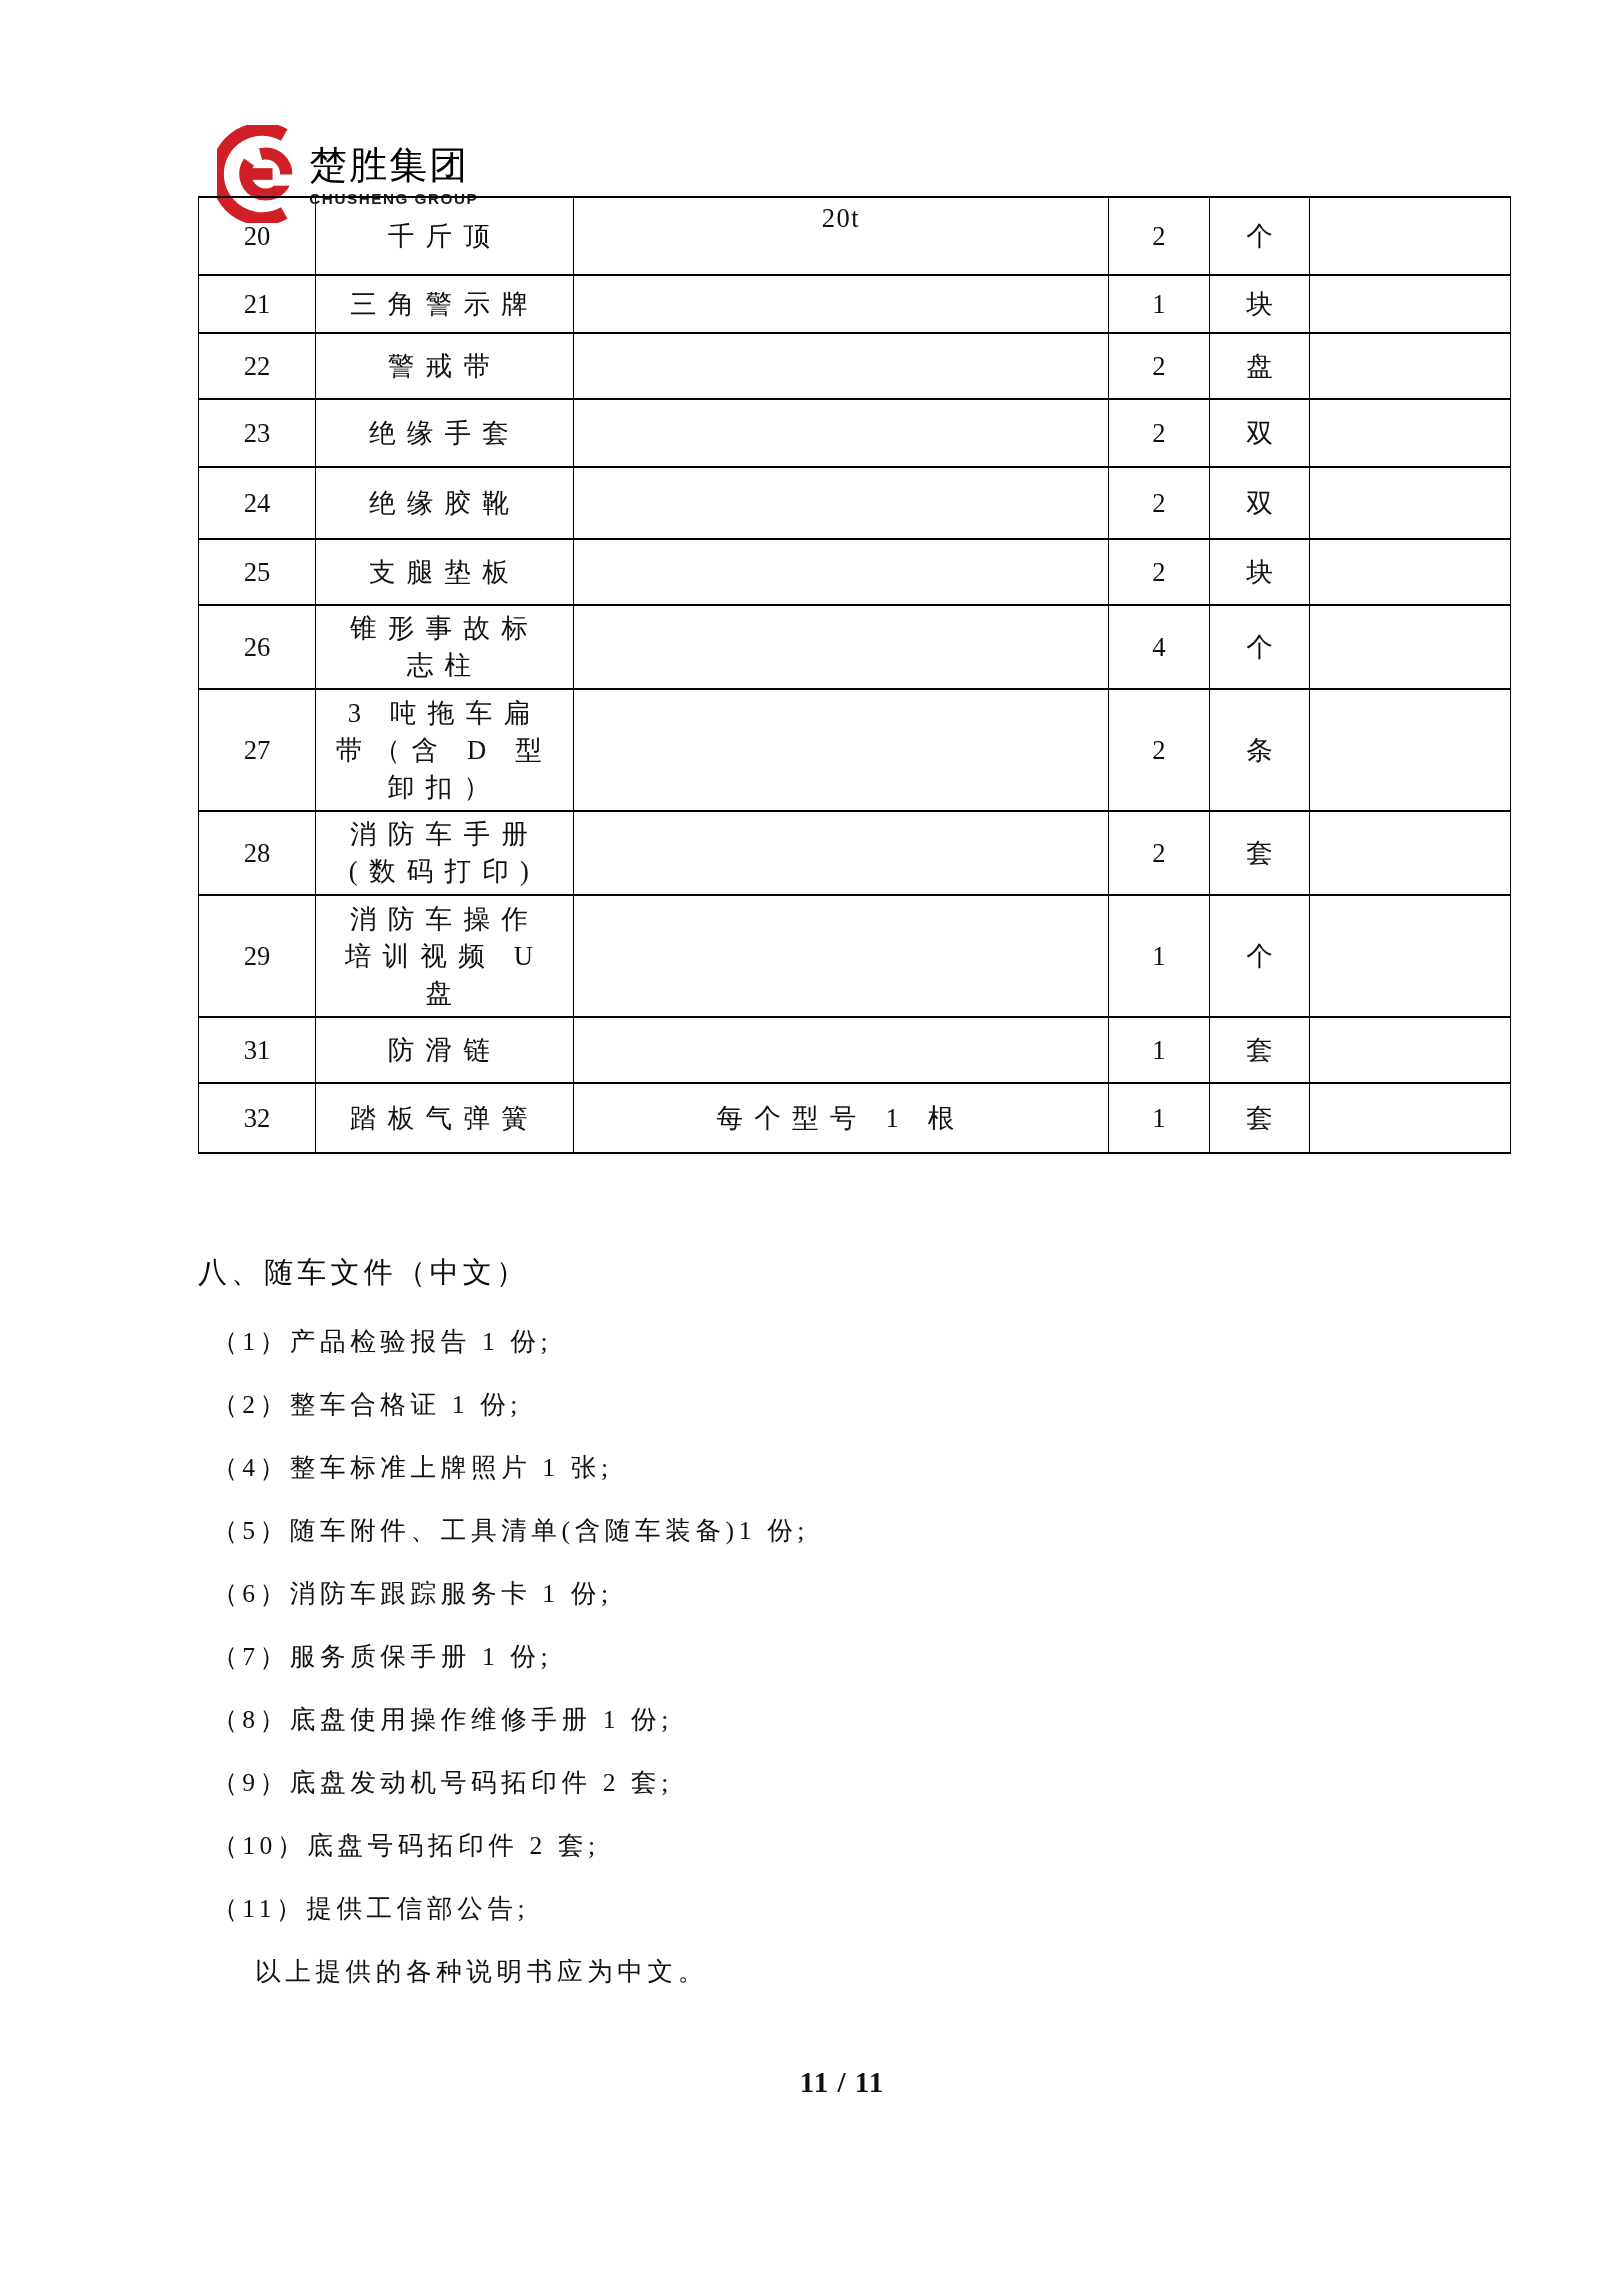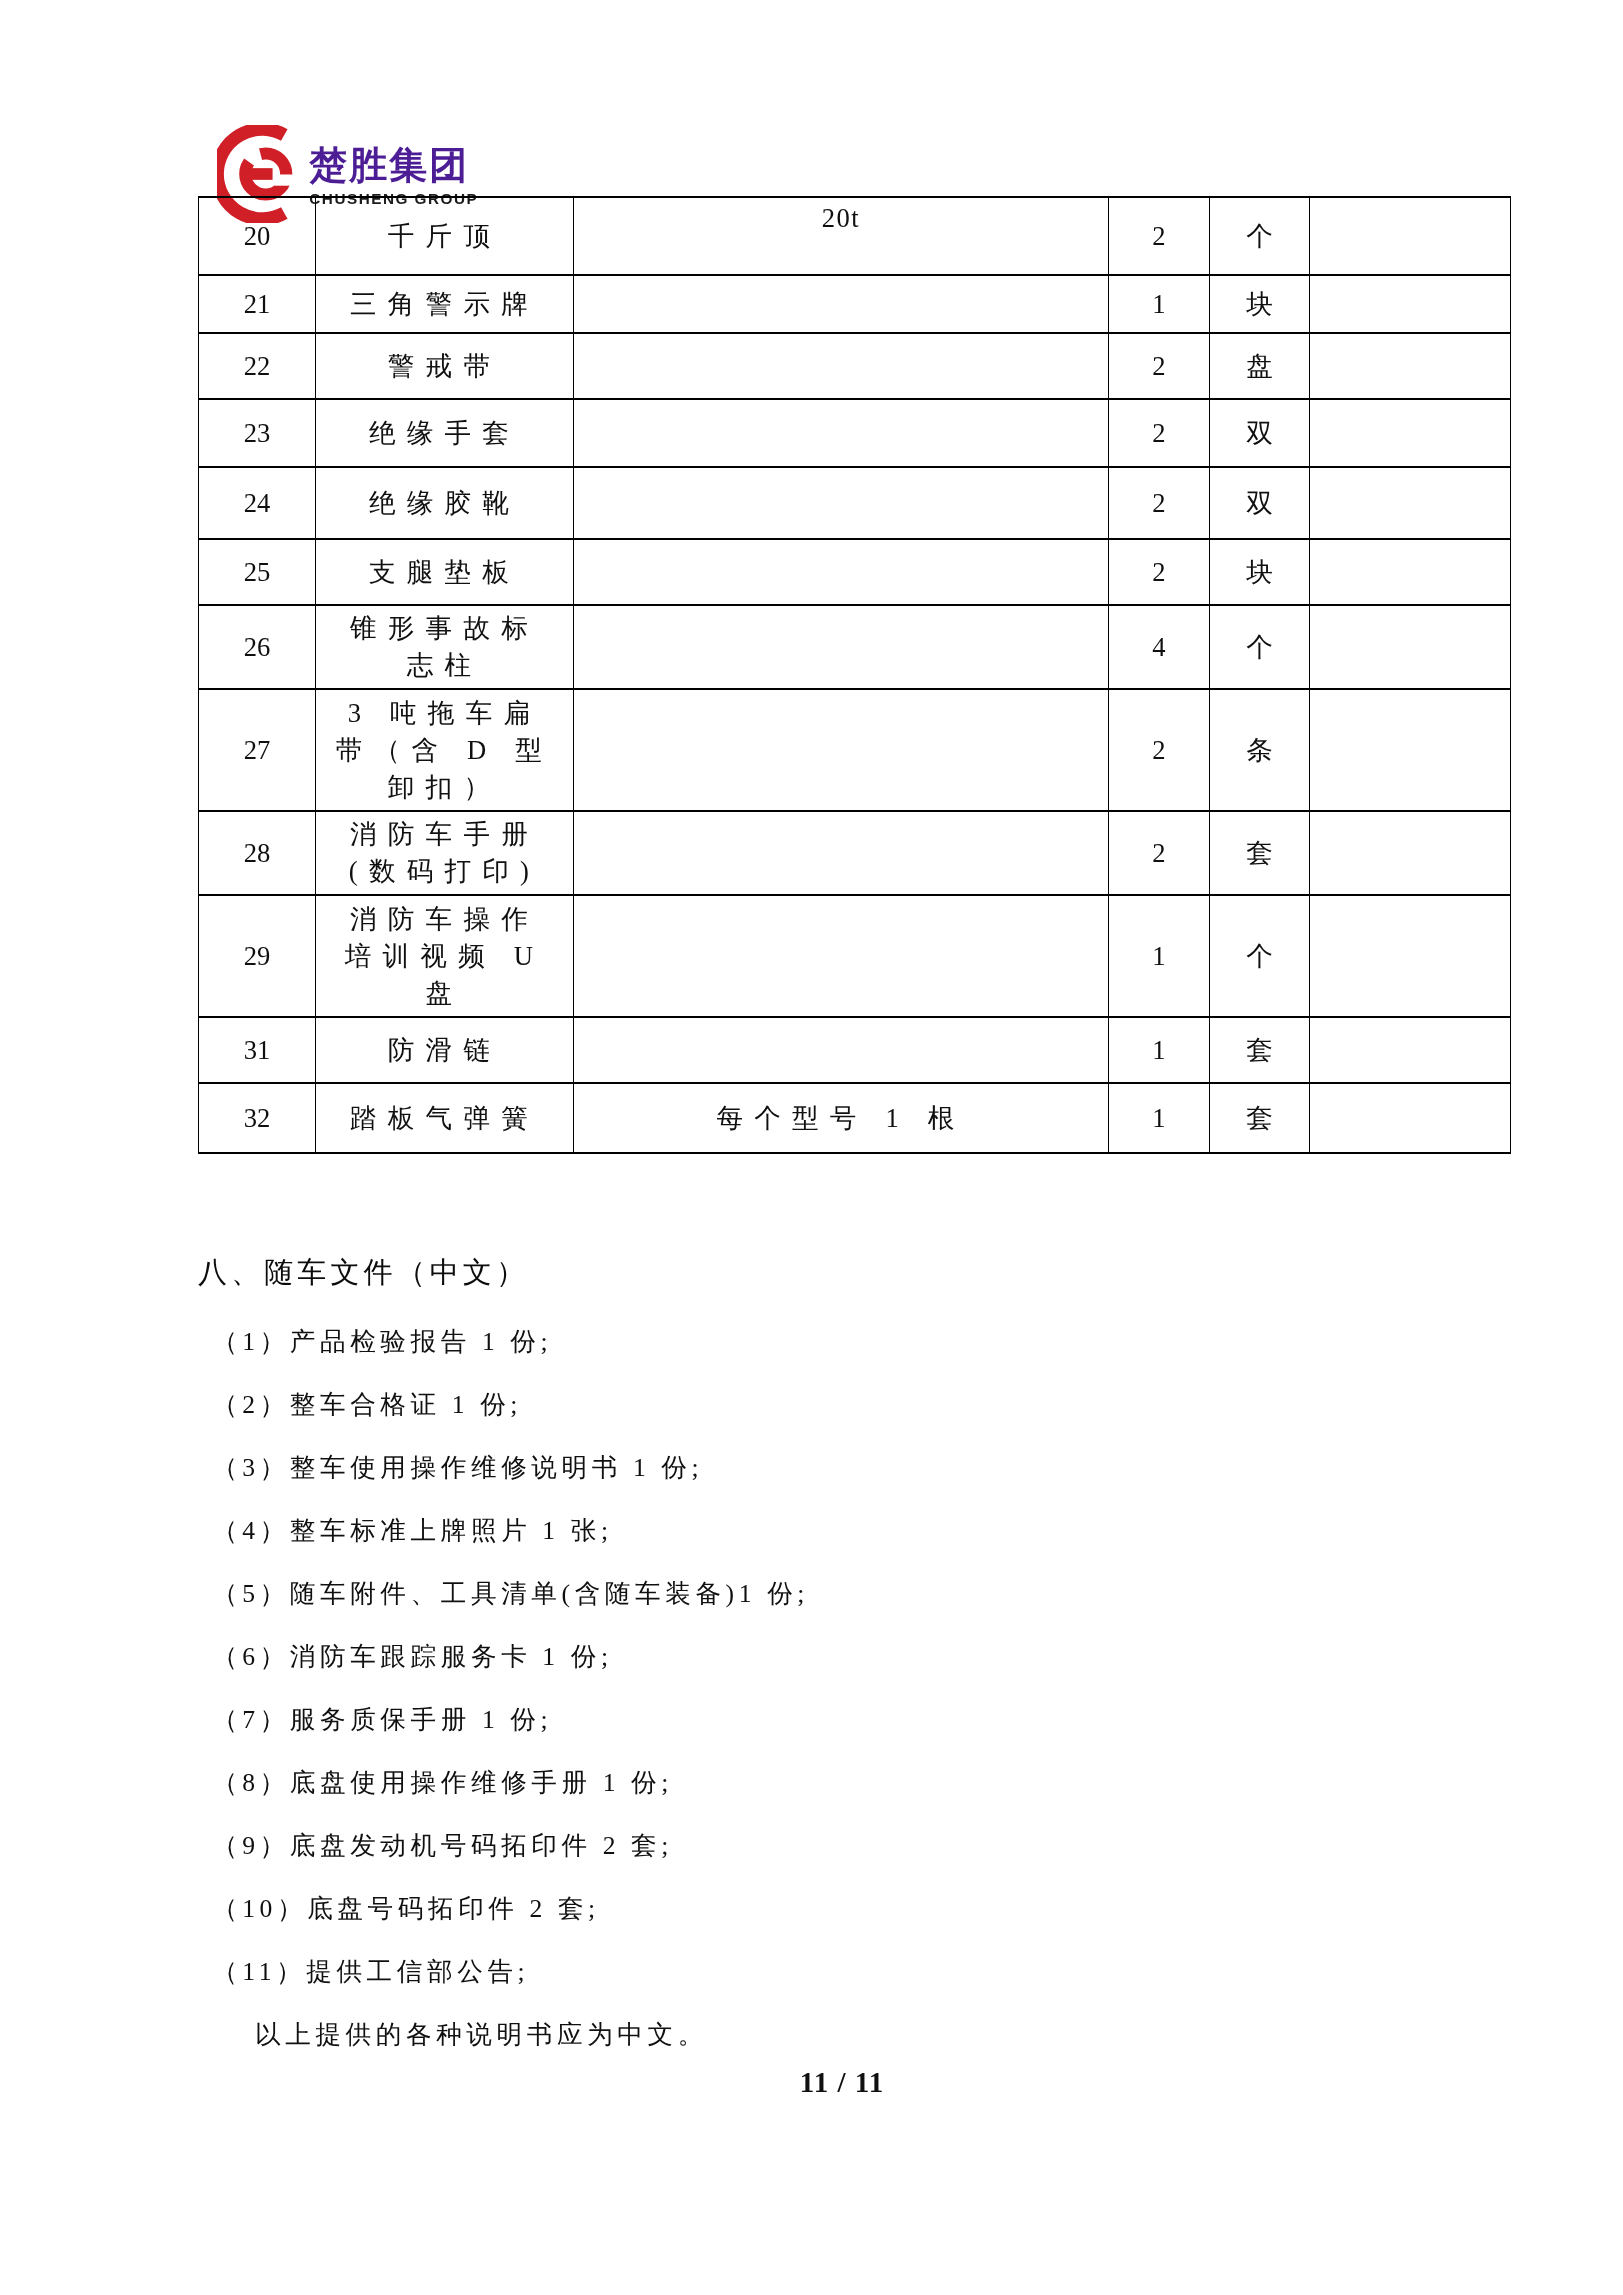--- a/index.html
+++ b/index.html
@@ -10,22 +10,22 @@
     color:#101010;
     font-family:"Liberation Serif","DejaVu Serif",serif;
     overflow:hidden;
   }
   
   .logo{position:absolute;left:217px;top:125px;display:flex;align-items:center;}
   .logo-emblem{width:78px;height:98px;flex:0 0 auto;}
   .logo-text{margin-left:14.3px;}
   .logo-title{
     font-family:"Liberation Sans","DejaVu Sans",sans-serif;
-    font-weight:bold;font-size:38px;line-height:1;
-    letter-spacing:2px;color:#4c1d95;white-space:nowrap;margin-top:6px;
+    font-weight:normal;font-size:38px;line-height:1;
+    letter-spacing:2px;color:#000000;white-space:nowrap;margin-top:6px;
   }
   .logo-subtitle{
     font-family:"Liberation Sans","DejaVu Sans",sans-serif;
     font-weight:bold;font-size:15.3px;letter-spacing:1.5px;
     color:#1b1b1b;margin-top:6.1px;white-space:nowrap;
   }
   
   .equip-table{
     position:absolute;left:198px;top:196px;
     width:1312px;border-collapse:collapse;table-layout:fixed;
@@ -194,21 +194,20 @@
         <td class="c-remark"></td>
       </tr>
     </tbody>
   </table>
 
   <h2 class="section-heading">八、随车文件（中文）</h2>
 
   <div class="doc-list">
     <div class="doc-item">（1）产品检验报告 1 份;</div>
     <div class="doc-item">（2）整车合格证 1 份;</div>
-    <div class="doc-item">（3）整车使用操作维修说明书 1 份;</div>
     <div class="doc-item">（4）整车标准上牌照片 1 张;</div>
     <div class="doc-item">（5）随车附件、工具清单(含随车装备)1 份;</div>
     <div class="doc-item">（6）消防车跟踪服务卡 1 份;</div>
     <div class="doc-item">（7）服务质保手册 1 份;</div>
     <div class="doc-item">（8）底盘使用操作维修手册 1 份;</div>
     <div class="doc-item">（9）底盘发动机号码拓印件 2 套;</div>
     <div class="doc-item">（10）底盘号码拓印件 2 套;</div>
     <div class="doc-item">（11）提供工信部公告;</div>
     <div class="doc-note">以上提供的各种说明书应为中文。</div>
   </div>

